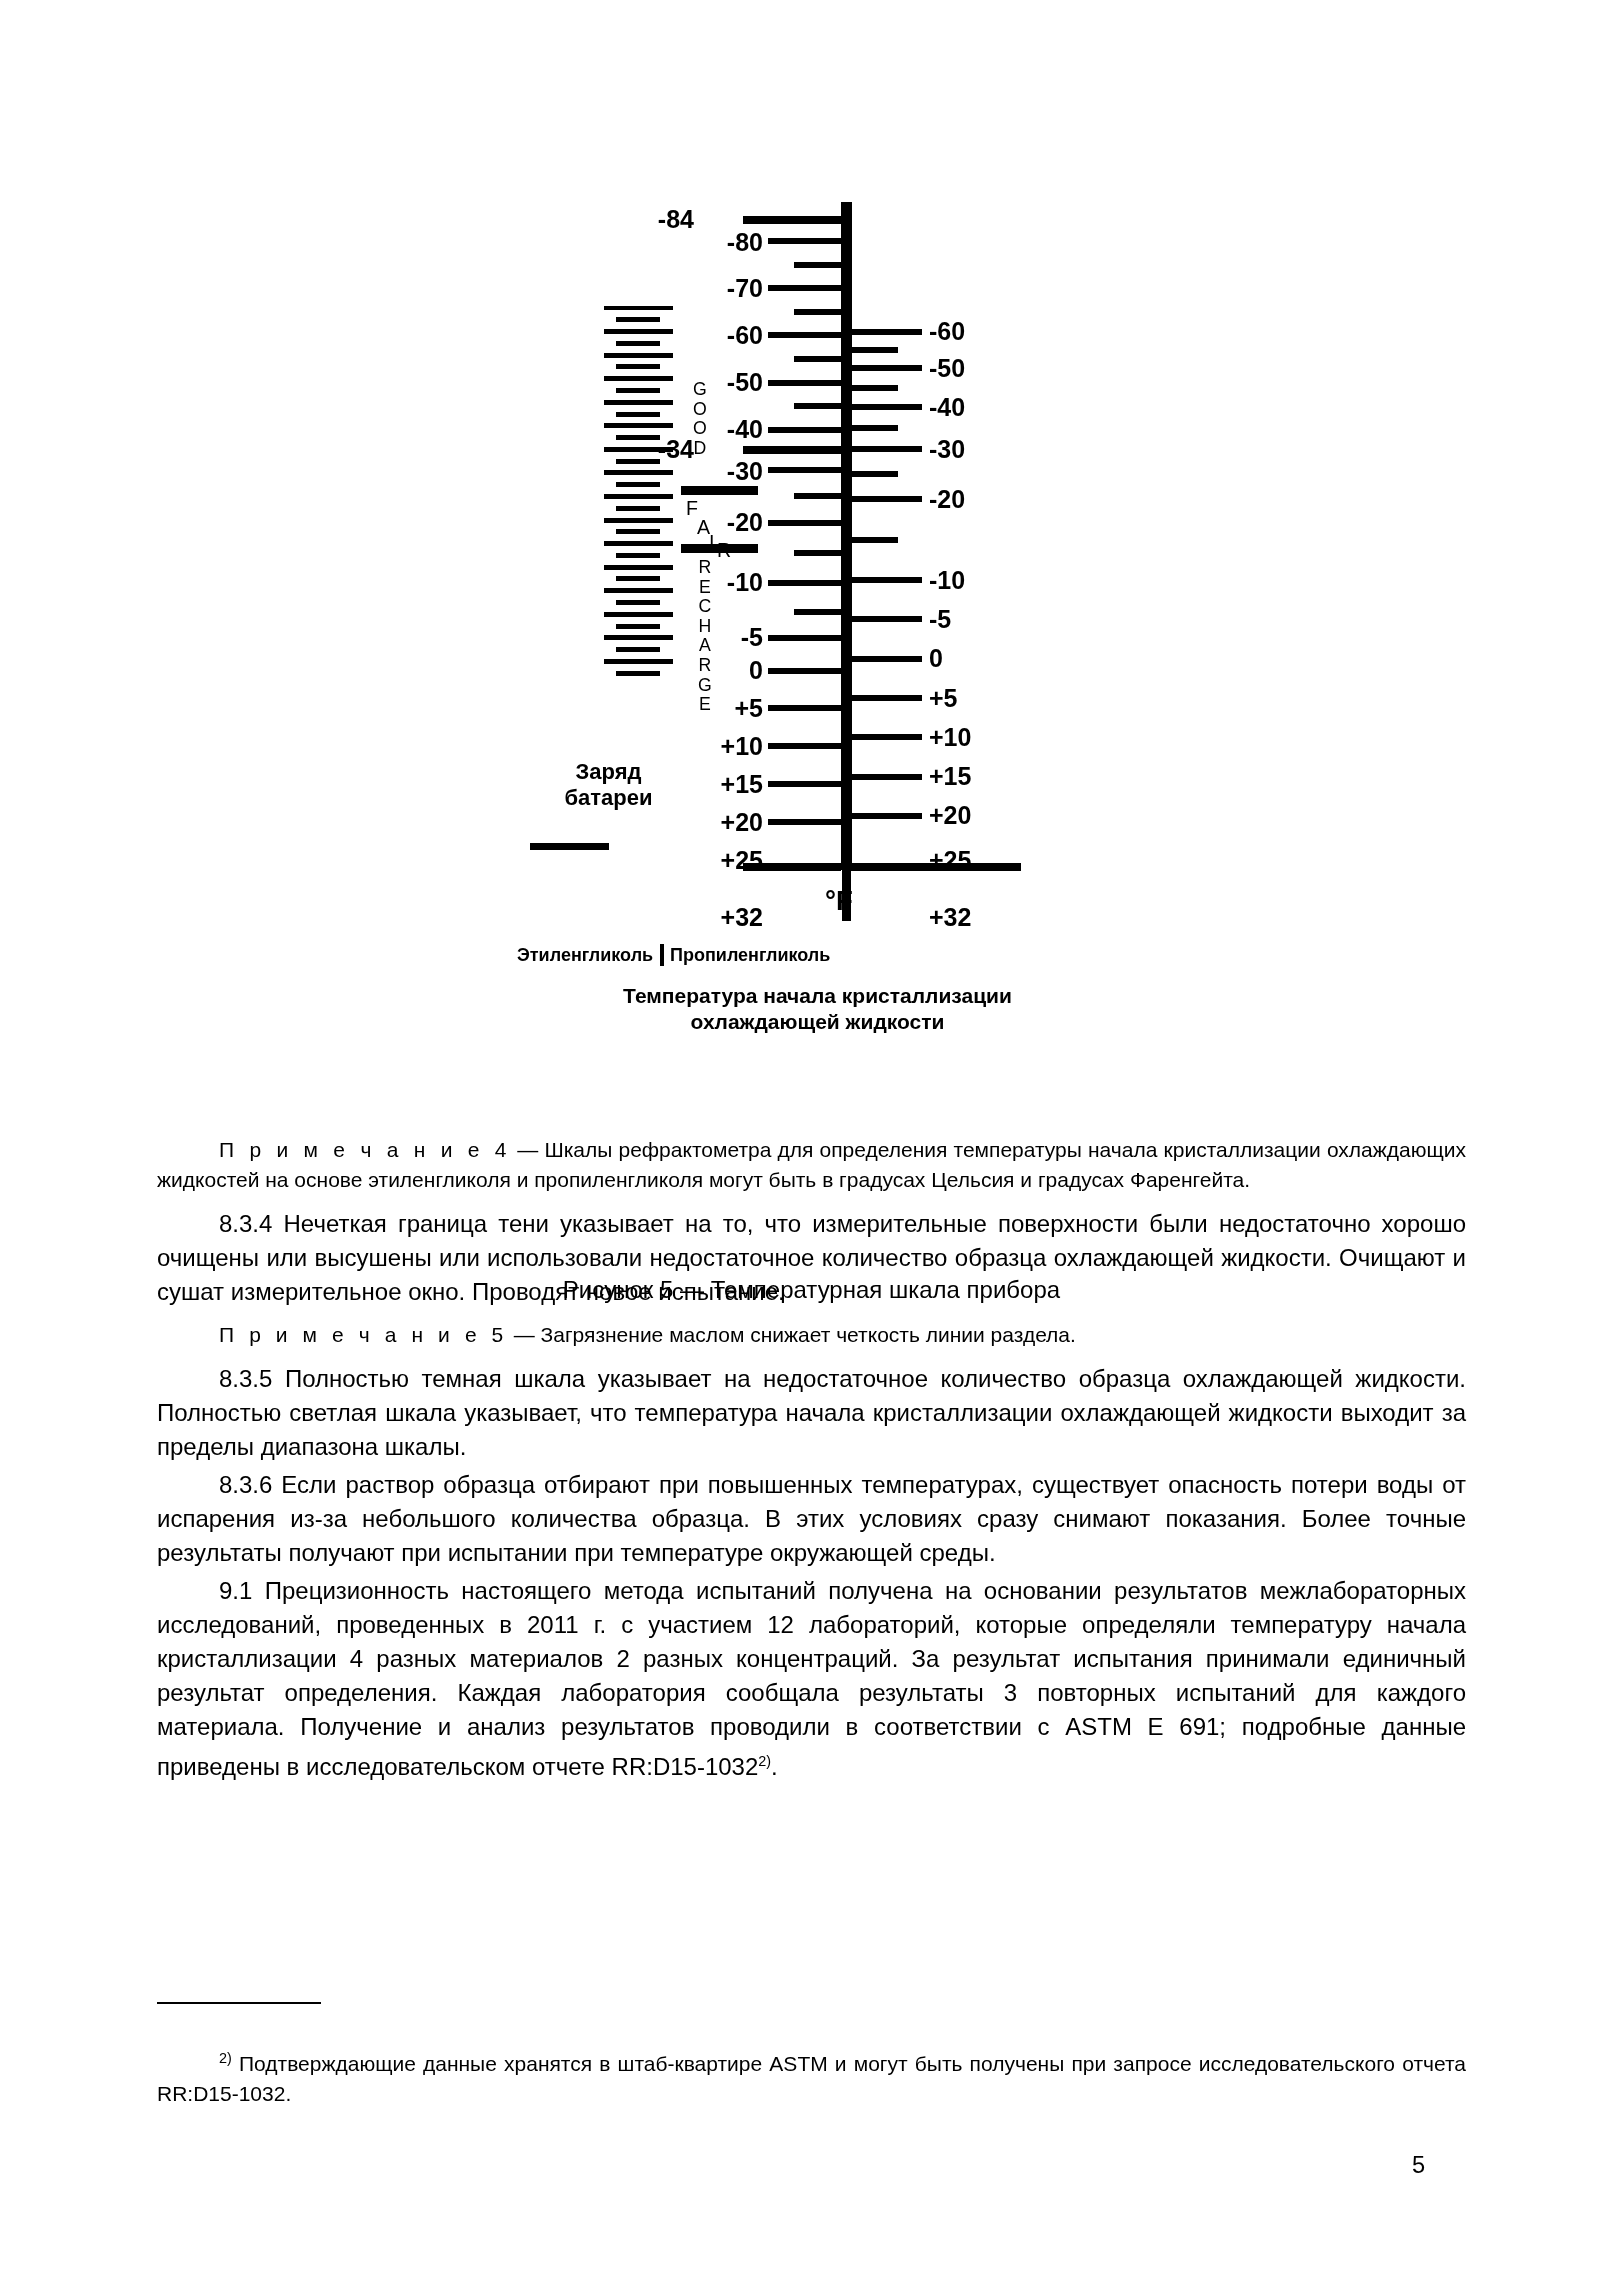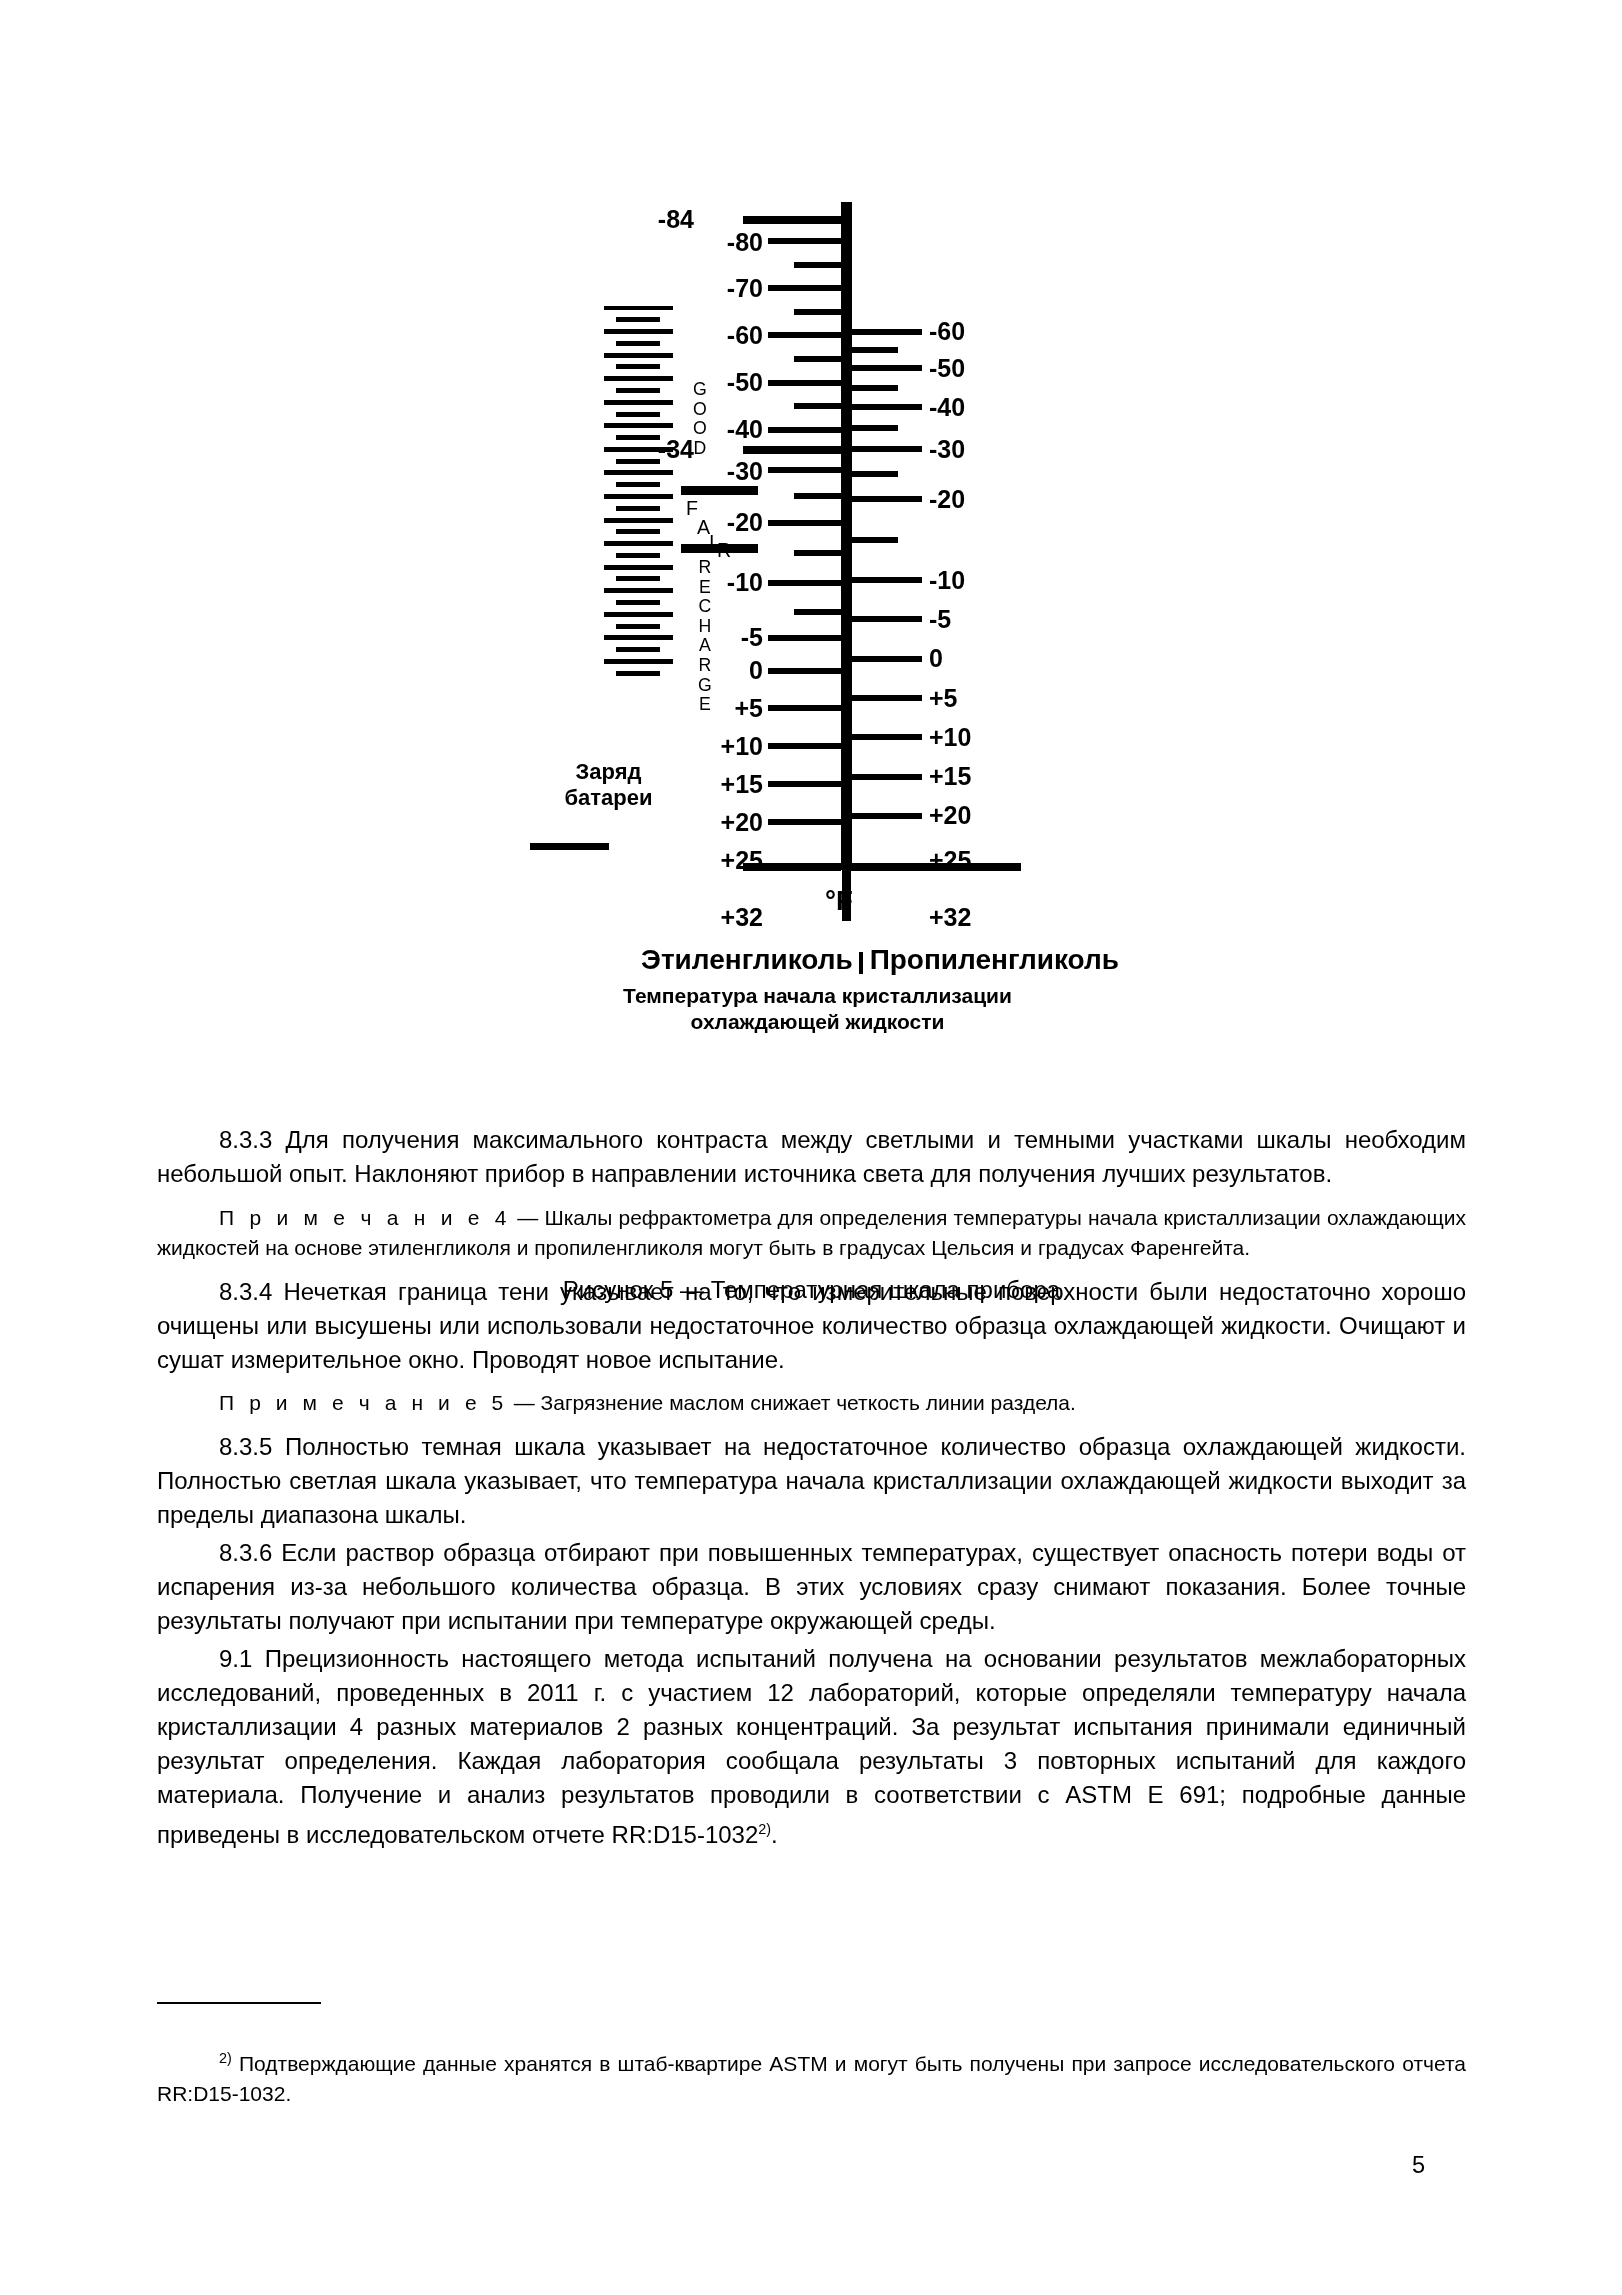--- a/index.html
+++ b/index.html
@@ -148,22 +148,22 @@
     position:absolute;
     left:308px;
     top:669px;
     font-size:27.5px;
     font-weight:bold;
   }
   .glycol-row {
     position:absolute;
     left:0; top:728px;
     width:602px;
-    text-align:right;
-    font-size:28px;
+    text-align:left;
+    font-size:18px;
     font-weight:bold;
     white-space:nowrap;
   }
   .glycol-sep {
     display:inline-block;
     width:3.9px; height:22px;
     background:#000;
     vertical-align:-4.6px;
     margin:0 6.5px;
   }
@@ -418,21 +418,20 @@
       <div class="fig-sub">
         <span>Температура начала кристаллизации</span><br>
         <span>охлаждающей жидкости</span>
       </div>
     </div>
 
     <div class="fig-caption">Рисунок 5 — Температурная шкала прибора</div>
   </div>
 
   <div class="body">
-    <p class="para">8.3.3  Для получения максимального контраста между светлыми и темными участками шкалы необходим небольшой опыт. Наклоняют прибор в направлении источника света для получения лучших результатов.</p>
 
     <p class="note"><span class="sp-letters">П р и м е ч а н и е  4</span><span> — Шкалы рефрактометра для определения температуры начала кристаллизации охлаждающих жидкостей на основе этиленгликоля и пропиленгликоля могут быть в градусах Цельсия и градусах Фаренгейта.</span></p>
 
     <p class="para">8.3.4  Нечеткая граница тени указывает на то, что измерительные поверхности были недостаточно хорошо очищены или высушены или использовали недостаточное количество образца охлаждающей жидкости. Очищают и сушат измерительное окно. Проводят новое испытание.</p>
 
     <p class="note"><span class="sp-letters">П р и м е ч а н и е  5</span><span> — Загрязнение маслом снижает четкость линии раздела.</span></p>
 
     <p class="para">8.3.5  Полностью темная шкала указывает на недостаточное количество образца охлаждающей жидкости. Полностью светлая шкала указывает, что температура начала кристаллизации охлаждающей жидкости выходит за пределы диапазона шкалы.</p>
     <p class="para">8.3.6  Если раствор образца отбирают при повышенных температурах, существует опасность потери воды от испарения из-за небольшого количества образца. В этих условиях сразу снимают показания. Более точные результаты получают при испытании при температуре окружающей среды.</p>
 

